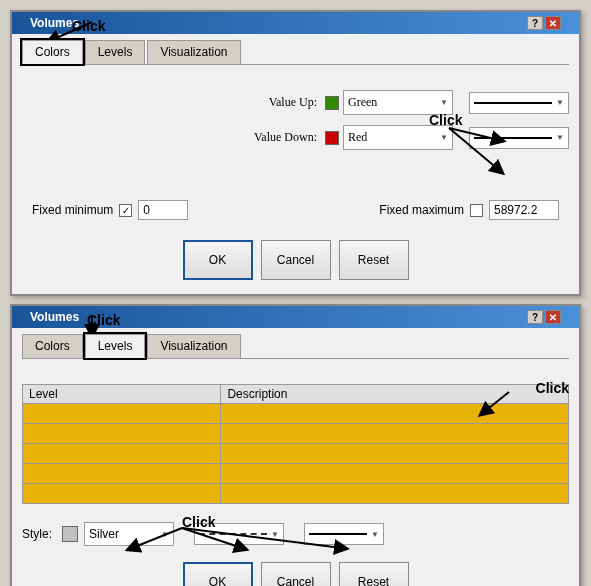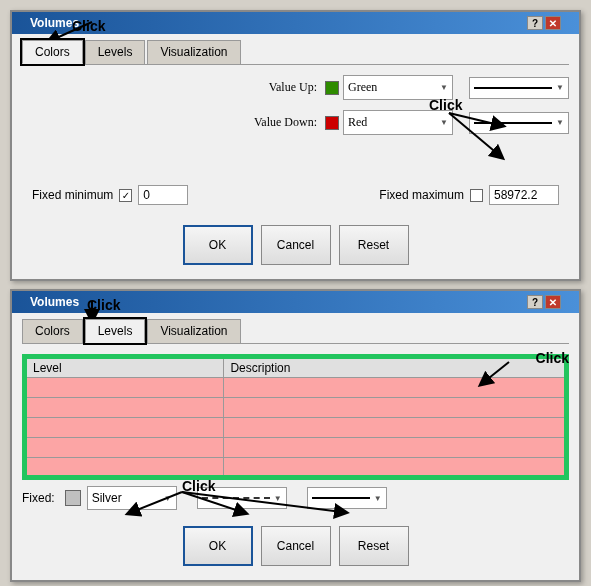--- a/index.html
+++ b/index.html
@@ -59,21 +59,21 @@
       font-weight: bold;
     }
 
     .dialog-content {
       padding: 6px 10px 10px 10px;
     }
 
     .tabs {
       display: flex;
       border-bottom: 1px solid #999;
-      margin-bottom: 10px;
+      margin-bottom: 25px;
     }
 
     .tab {
       padding: 4px 12px;
       border: 1px solid #999;
       border-bottom: none;
       background: #d4d0c8;
       cursor: pointer;
       font-size: 12px;
       margin-right: 2px;
@@ -215,24 +215,24 @@
     }
 
     
     .dialog-relative {
       position: relative;
     }
 
     
     .levels-table {
       width: 100%;
-      border: 5px solid #22c55e;
+      border: 1px solid #22c55e;
       border-collapse: collapse;
-      margin-bottom: 0;
-      background: #fca5a5;
+      margin-bottom: 12px;
+      background: #eab308;
     }
 
     .levels-table th {
       background: #e0e0e0;
       border: 1px solid #999;
       padding: 2px 6px;
       text-align: left;
       font-weight: normal;
     }
 
@@ -461,21 +461,21 @@
           </marker>
           <marker id="arrow7" markerWidth="8" markerHeight="8" refX="4" refY="4" orient="auto">
             <path d="M0,0 L0,8 L8,4 z" fill="black"></path>
           </marker>
           <marker id="arrow8" markerWidth="8" markerHeight="8" refX="4" refY="4" orient="auto">
             <path d="M0,0 L0,8 L8,4 z" fill="black"></path>
           </marker>
         </defs>
       </svg>
       <div class="style-row">
-        <label style="margin-right:4px;">Fixed:</label>
+        <label style="margin-right:4px;">Style:</label>
         <div class="color-square"></div>
         <div class="select-box" style="width:90px;">
           <span>Silver</span>
           <span class="select-arrow">▼</span>
         </div>
         <div style="width:8px;"></div>
         <div class="line-select" style="width:90px;">
           <div class="line-preview-dash" style="border-top:2px dashed #333; flex:1; margin-right:4px;"></div>
           <span class="select-arrow">▼</span>
         </div>

